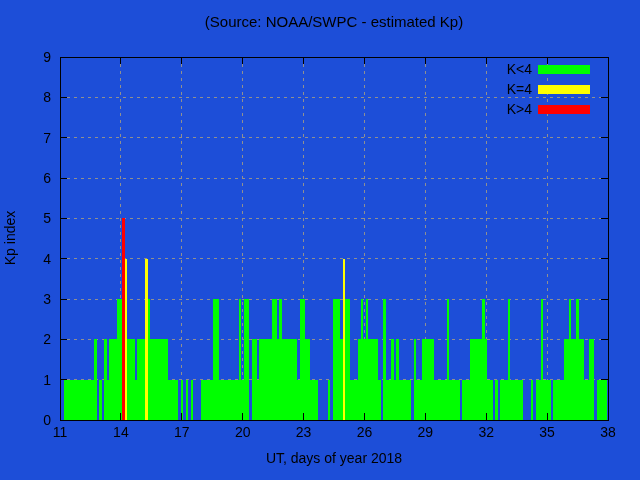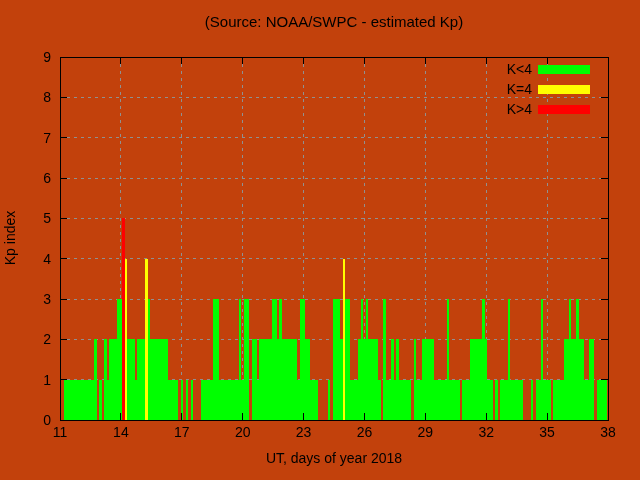--- a/index.html
+++ b/index.html
@@ -1,16 +1,16 @@
 <!DOCTYPE html>
 <html><head>
 <meta charset="utf-8">
 <style>
   html,body{margin:0;padding:0;background:#ffffff;}
-  .canvas{position:relative;width:640px;height:480px;background:#c2410c;overflow:hidden;}
+  .canvas{position:relative;width:640px;height:480px;background:#1d4ed8;overflow:hidden;}
   svg{font-family:"Liberation Sans","DejaVu Sans",sans-serif;}
   text{fill:#000000;}
 </style>
 </head>
 <body>
 
 <div class="canvas">
   <svg id="chart" width="640" height="480" viewBox="0 0 640 480">
 
     <text x="334" y="27" font-size="15" text-anchor="middle">(Source: NOAA/SWPC - estimated Kp)</text>

